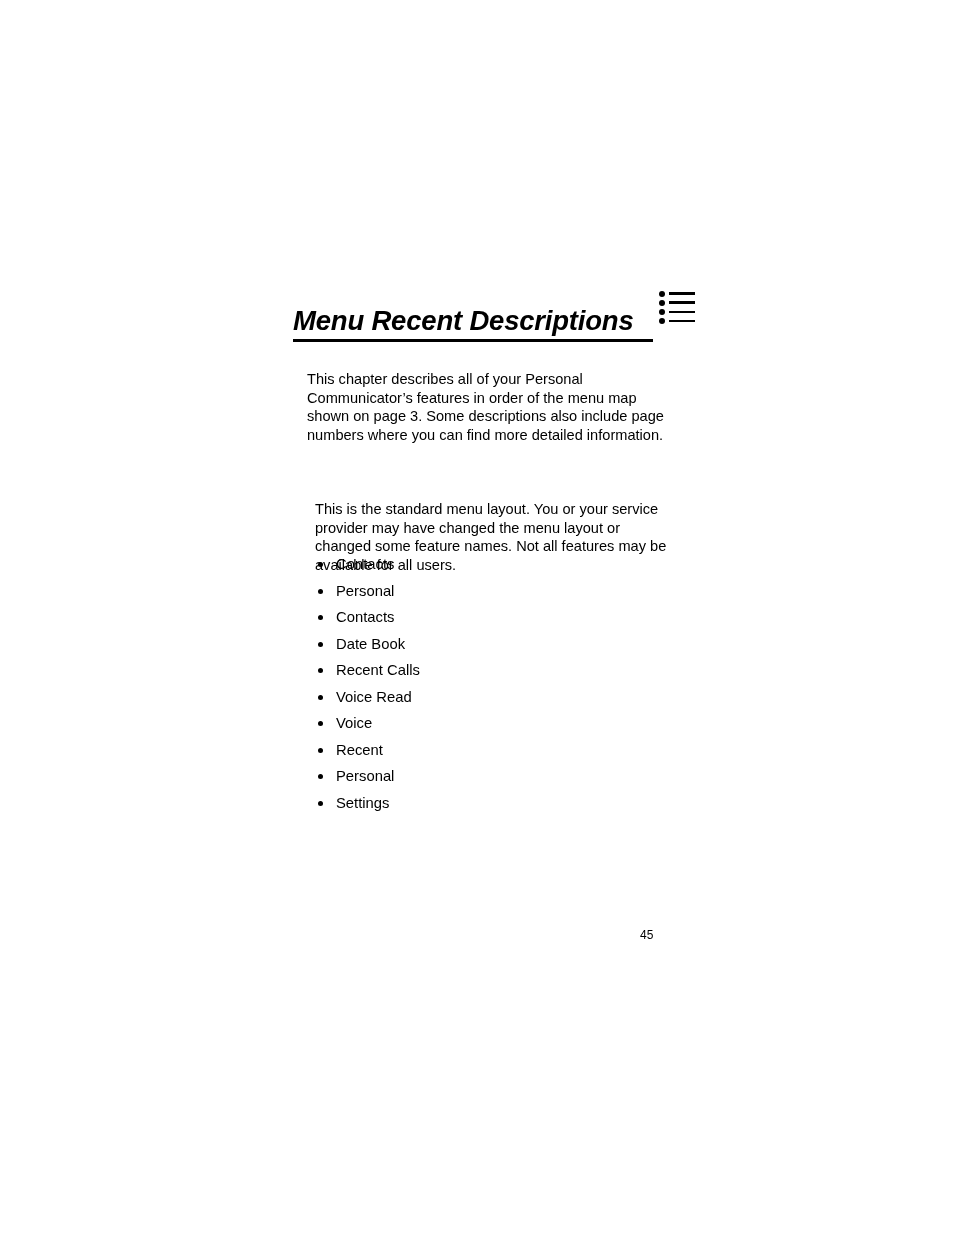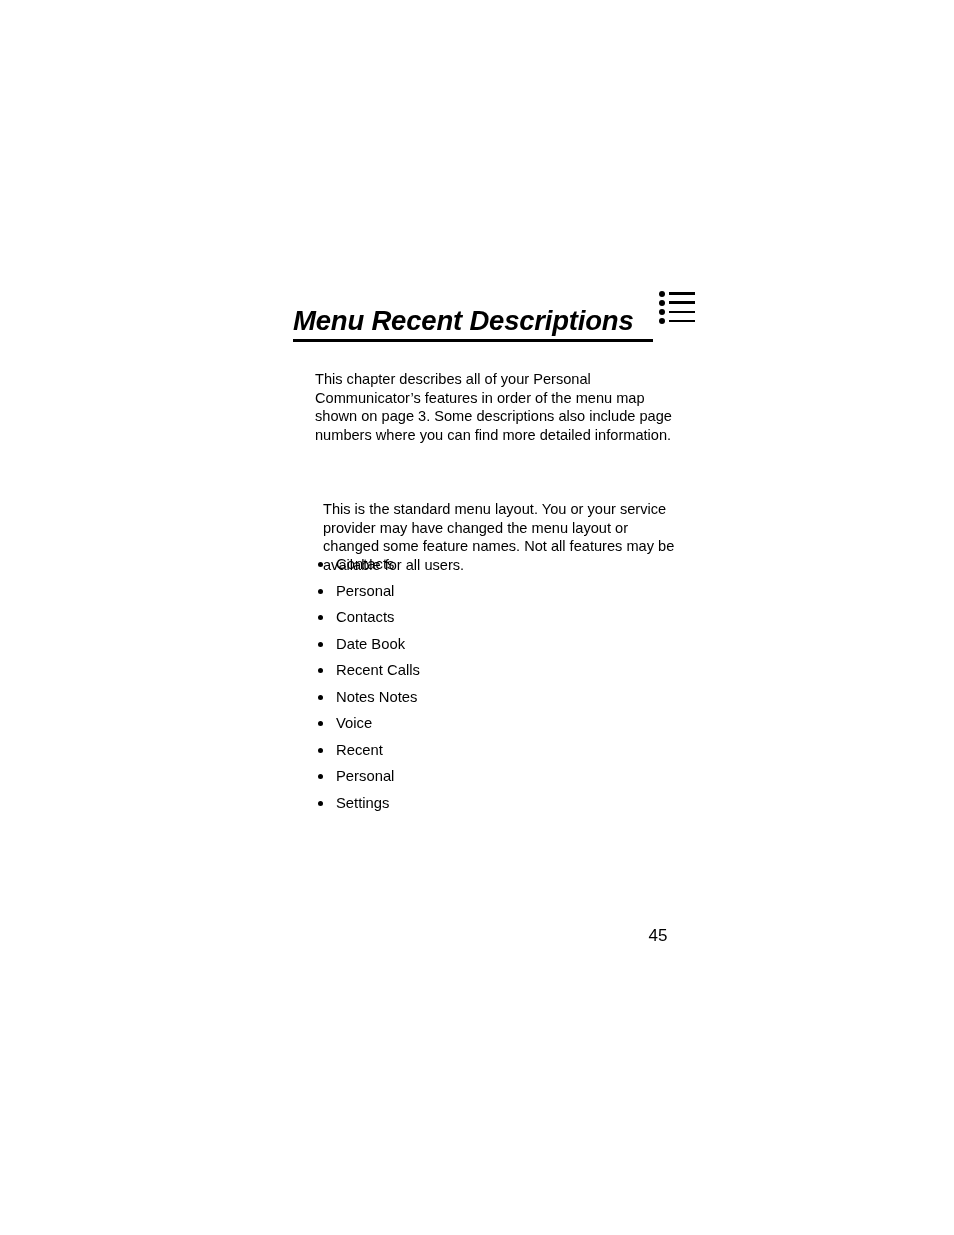--- a/index.html
+++ b/index.html
@@ -85,21 +85,21 @@
   .list-icon .li-row.r3 { top: 18px; }
   .list-icon .li-row.r4 { top: 27px; }
   .list-icon .li-row.r1 .li-line,
   .list-icon .li-row.r2 .li-line { top: 1px; height: 3.2px; }
   .list-icon .li-row.r3 .li-line,
   .list-icon .li-row.r4 .li-line { top: 2px; height: 1.6px; }
 
   
   .body-block {
     position: absolute;
-    left: 315px;
+    left: 307px;
     width: 368px;
     font-family: "Liberation Sans", "DejaVu Sans", sans-serif;
     font-size: 14.6px;
     line-height: 18.6px;
     color: #000000;
   }
   .intro-paragraph { top: 370px; }
   .intro-paragraph p { margin: 0; }
 
   
@@ -150,23 +150,23 @@
     border-radius: 50%;
     background: #000000;
   }
 
   
   .page-number {
     position: absolute;
     left: 640px;
     top: 927px;
     width: 36px;
-    text-align: center;
-    font-family: "Liberation Sans", "DejaVu Sans", sans-serif;
-    font-size: 17px;
+    text-align: left;
+    font-family: "Liberation Sans", "DejaVu Sans", sans-serif;
+    font-size: 12px;
     line-height: 17px;
     color: #000000;
   }
 </style>
 </head>
 <body>
 
 <div class="page">
 
   <div class="chapter-header">
@@ -218,21 +218,21 @@
     <li>
       <span class="bullet"></span>
       <span>Date Book</span>
     </li>
     <li>
       <span class="bullet"></span>
       <span>Recent Calls</span>
     </li>
     <li>
       <span class="bullet"></span>
-      <span>Notes Notes</span>
+      <span>Voice Read</span>
     </li>
     <li>
       <span class="bullet"></span>
       <span>Voice</span>
     </li>
     <li>
       <span class="bullet"></span>
       <span>Recent</span>
     </li>
     <li>

